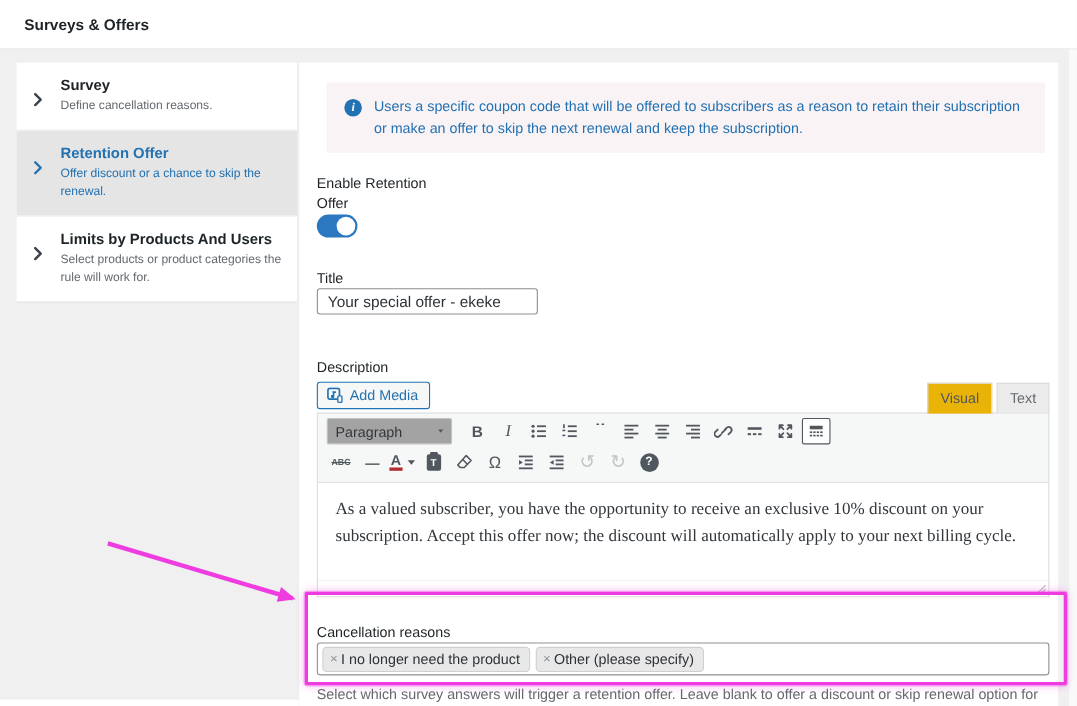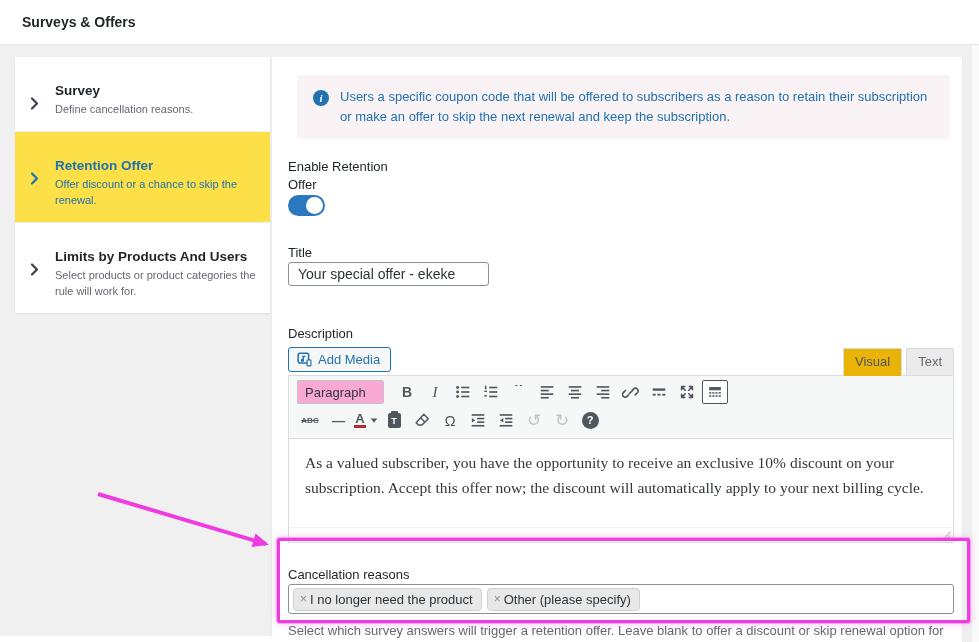--- a/index.html
+++ b/index.html
@@ -8,27 +8,27 @@
 
   
   .topbar { position:absolute; left:0; top:0; width:979px; height:45px; background:#fff; border-bottom:1px solid #e4e4e4; display:flex; align-items:center; }
   .topbar .title { margin-left:22px; font-size:14px; font-weight:bold; color:#1d2327; }
 
   .right-strip { position:absolute; right:0; top:45px; width:7px; bottom:0; background:#fafafa; }
   .bottom-strip { position:absolute; left:0; bottom:0; width:272px; height:6px; background:#fff; }
 
   
   .sidebar { position:absolute; left:15px; top:57px; width:255px; background:#fff; box-shadow:0 1px 2px rgba(0,0,0,.07); }
-  .side-item { display:flex; padding:26px 12px 13px 15px; border-top:1px solid #f0f0f1; cursor:pointer; }
+  .side-item { display:flex; padding:13px 12px 13px 15px; border-top:1px solid #f0f0f1; cursor:pointer; }
   .side-item:first-child { border-top:none; }
   .side-item .chev { width:14px; margin-right:11px; padding-top:14px; flex-shrink:0; }
   .side-item .chev svg { stroke:#3c434a; }
   .side-item h3 { font-size:13.5px; font-weight:bold; color:#1d2327; margin-bottom:4px; }
   .side-item p { font-size:11px; color:#646970; line-height:1.45; }
-  .side-item.active { background:#fde047; }
+  .side-item.active { background:#e5e5e5; }
   .side-item.active h3, .side-item.active p { color:#2271b1; }
   .side-item.active .chev svg { stroke:#2271b1; }
 
   
   .panel { position:absolute; left:272px; top:57px; width:690px; height:585px; background:#fff; box-shadow:0 1px 2px rgba(0,0,0,.05); padding:0 8px 0 16px; }
 
   .notice { margin:18px 4px 14px 9px; background:#f9f3f6; padding:12px 16px; display:flex; gap:11px; }
   .notice .info-ic { width:16px; height:16px; border-radius:50%; background:#2271b1; color:#fff; font-size:11px; font-weight:bold; font-family:"Liberation Serif",serif; font-style:italic; text-align:center; line-height:16px; flex-shrink:0; margin-top:3px; }
   .notice p { color:#2271b1; line-height:1.55; font-size:13px; }
 
@@ -51,21 +51,21 @@
   .ed-tabs { display:flex; }
   .ed-tab { padding:5px 11px 6px; font-size:13px; color:#646970; background:#ebebeb; border:1px solid #dcdcde; border-bottom:none; cursor:pointer; margin-left:4px; }
   .ed-tab.active { background:#eab308; color:#50575e; margin-bottom:-1px; padding-bottom:7px; }
 
   .ed-toolbar { border:1px solid #dcdcde; background:#f6f7f7; padding:2px 8px 4px; }
   .tb-row { display:flex; align-items:center; gap:2px; padding:2px 0; }
   .tb-btn { min-width:26px; height:24px; display:inline-flex; align-items:center; justify-content:center; border-radius:2px; color:#50575e; cursor:pointer; }
   .tb-btn svg { display:block; }
   .tb-btn.disabled { color:#c3c4c7; }
   .tb-btn.pressed { border:1px solid #50575e; background:#fff; }
-  .para-dd { display:flex; align-items:center; justify-content:space-between; width:87px; height:24px; background:#f9a8d4; border:1px solid #c3c4c7; border-radius:2px; padding:0 7px; margin-right:8px; font-size:13px; color:#32373c; cursor:pointer;gap:32px; }
+  .para-dd { display:flex; align-items:center; justify-content:space-between; width:114px; height:24px; background:#a3a3a3; border:1px solid #c3c4c7; border-radius:2px; padding:0 7px; margin-right:8px; font-size:13px; color:#32373c; cursor:pointer;gap:32px; }
   .g-bold { font-weight:bold; font-size:14px; }
   .g-italic { font-family:"Liberation Serif",serif; font-style:italic; font-size:15px; }
   .g-quote { font-family:"DejaVu Serif",serif; font-size:24px; line-height:10px; height:14px; overflow:hidden; }
   .g-strike { font-size:8px; font-weight:bold; text-decoration:line-through; letter-spacing:0; }
   .g-hr { font-weight:bold; letter-spacing:-1px; }
   .g-acolor { font-size:13px; font-weight:bold; border-bottom:3px solid #b32d2e; line-height:13px; padding:0 1px; }
   .g-omega { font-size:15px; }
   .g-undo { font-size:17px; }
   .g-help { width:17px; height:17px; border-radius:50%; background:#50575e; color:#fff; font-size:11px; font-weight:bold; text-align:center; line-height:17px; }
   .g-clip { width:13px; height:15px; background:#50575e; border-radius:2px; position:relative; color:#fff; font-size:9px; font-weight:bold; text-align:center; line-height:16px; }

